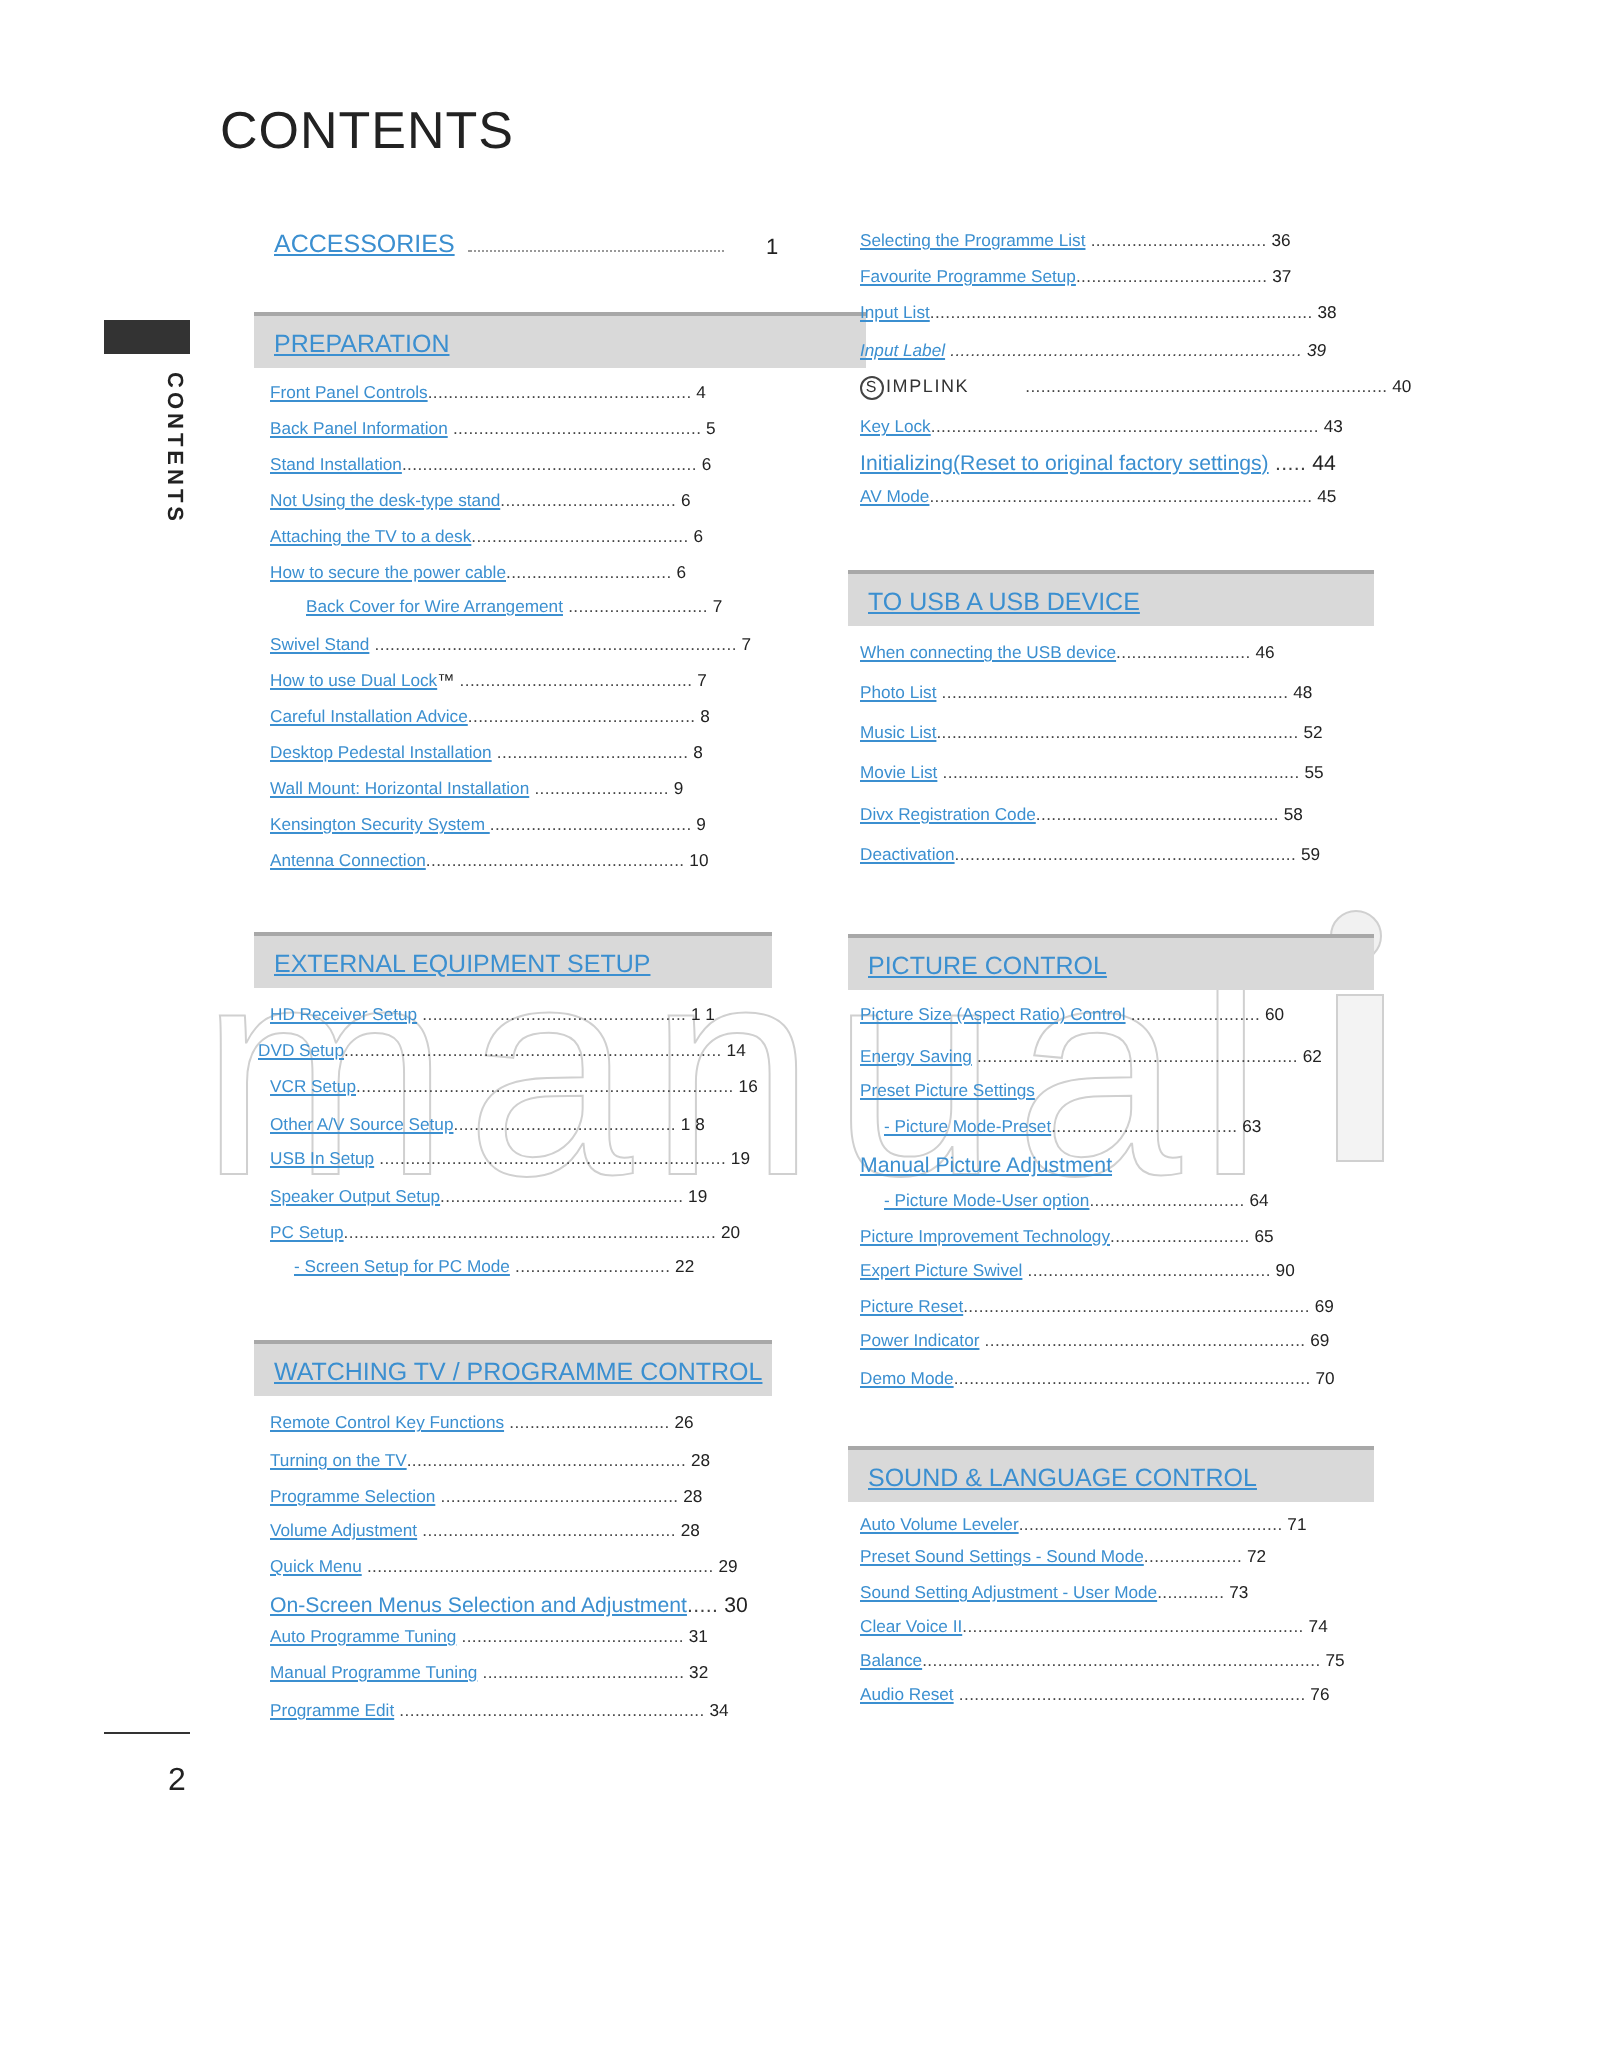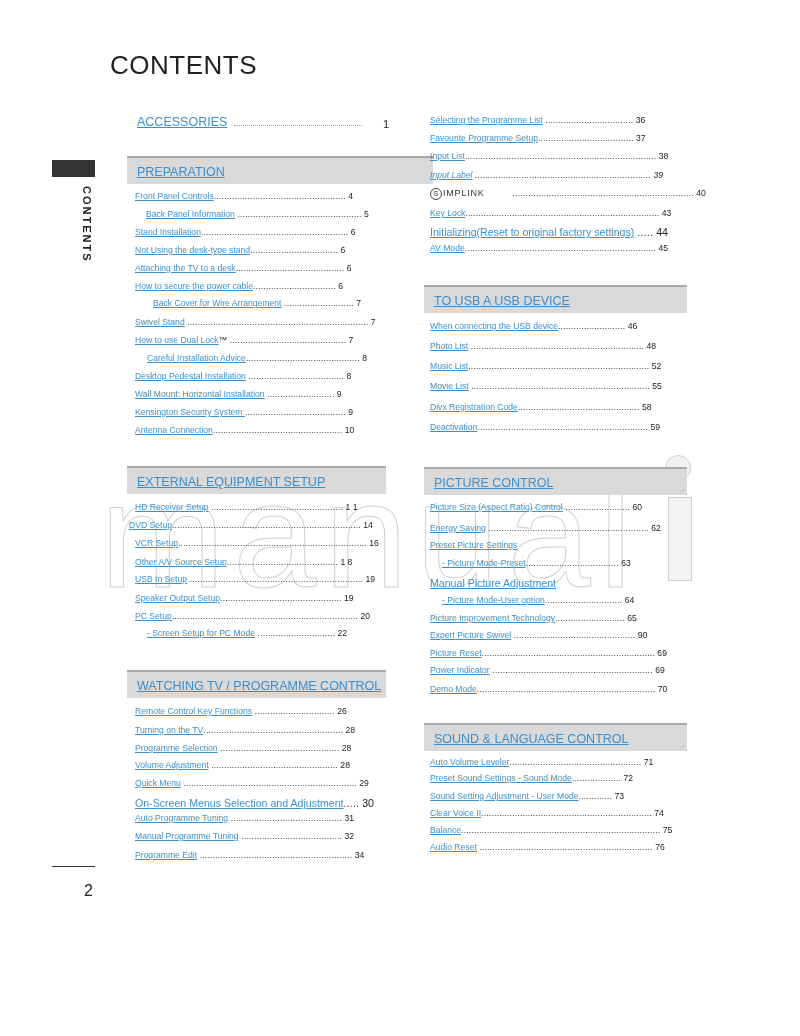--- a/index.html
+++ b/index.html
@@ -45,29 +45,29 @@
 
 <a class="toc-link accessories">ACCESSORIES</a>
 <div class="accessories-dots"></div>
 <div class="accessories-page">1</div>
 
 <div class="section-header" style="left:127px;top:156px;width:306px;text-align:right;">
   <a class="toc-link">PREPARATION</a>
 </div>
 <div id="col-preparation">
     <div class="entry" style="left: 135px; top: 191px;"><a class="toc-link">Front Panel Controls</a><span class="dots">...................................................</span><span> 4</span></div>
-    <div class="entry" style="left: 135px; top: 209px; margin-left: 11px;"><a class="toc-link">Back Panel Information</a><span class="dots"> ................................................</span><span> 5</span></div>
+    <div class="entry" style="left: 135px; top: 209px;"><a class="toc-link">Back Panel Information</a><span class="dots"> ................................................</span><span> 5</span></div>
     <div class="entry" style="left: 135px; top: 227px;"><a class="toc-link">Stand Installation</a><span class="dots">.........................................................</span><span> 6</span></div>
     <div class="entry" style="left: 135px; top: 245px; text-align: right;"><a class="toc-link">Not Using the desk-type stand</a><span class="dots">..................................</span><span> 6</span></div>
     <div class="entry" style="left: 135px; top: 263px;"><a class="toc-link">Attaching the TV to a desk</a><span class="dots">..........................................</span><span> 6</span></div>
     <div class="entry" style="left: 135px; top: 281px;"><a class="toc-link">How to secure the power cable</a><span class="dots">................................</span><span> 6</span></div>
     <div class="entry" style="left: 135px; top: 298px; padding-left: 18px;"><a class="toc-link">Back Cover for Wire Arrangement</a><span class="dots"> ...........................</span><span> 7</span></div>
     <div class="entry" style="left: 135px; top: 317px;"><a class="toc-link">Swivel Stand</a><span class="dots"> ......................................................................</span><span> 7</span></div>
     <div class="entry" style="left: 135px; top: 335px;"><a class="toc-link">How to use Dual Lock</a><span>™</span><span class="dots"> .............................................</span><span> 7</span></div>
-    <div class="entry" style="left: 135px; top: 353px; margin-left: 12px;"><a class="toc-link">Careful Installation Advice</a><span class="dots">............................................</span><span> 8</span></div>
+    <div class="entry" style="left: 135px; top: 353px;"><a class="toc-link">Careful Installation Advice</a><span class="dots">............................................</span><span> 8</span></div>
     <div class="entry" style="left: 135px; top: 371px;"><a class="toc-link">Desktop Pedestal Installation</a><span class="dots"> .....................................</span><span> 8</span></div>
     <div class="entry" style="left: 135px; top: 389px;"><a class="toc-link">Wall Mount: Horizontal Installation</a><span class="dots"> ..........................</span><span> 9</span></div>
     <div class="entry" style="left: 135px; top: 407px;"><a class="toc-link">Kensington Security System </a><span class="dots">.......................................</span><span> 9</span></div>
     <div class="entry" style="left: 135px; top: 425px;"><a class="toc-link">Antenna Connection</a><span class="dots">..................................................</span><span> 10</span></div>
   </div>
 
 <div class="section-header" style="left:127px;top:466px;width:259px;">
   <a class="toc-link">EXTERNAL EQUIPMENT SETUP</a>
 </div>
 <div id="col-external">

